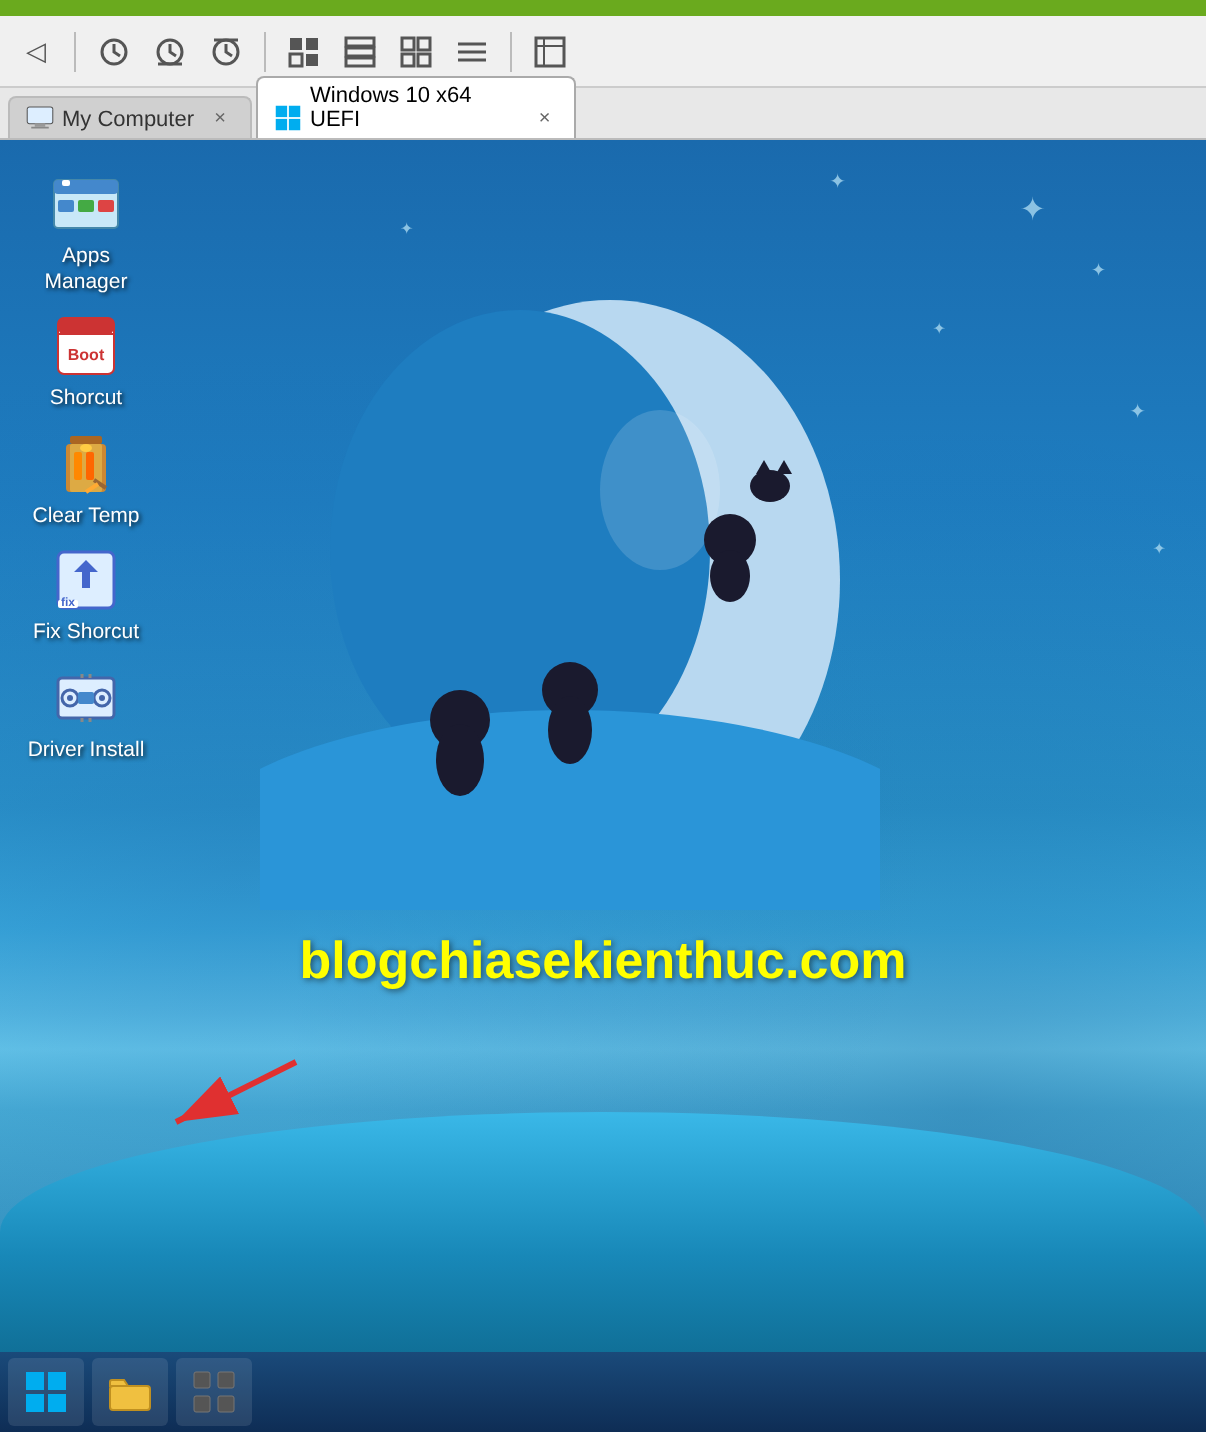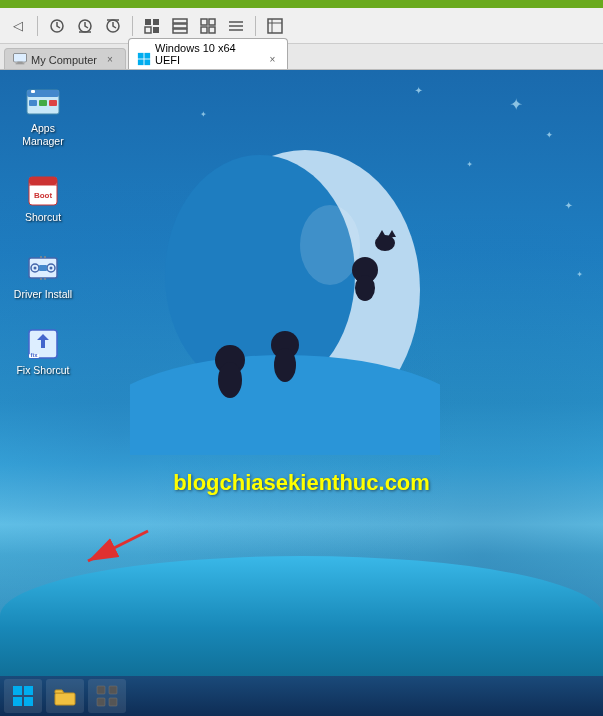--- a/index.html
+++ b/index.html
@@ -122,35 +122,35 @@
       opacity: 0.8;
     }
 
     
     .watermark {
       position: absolute;
       bottom: 180px;
       left: 50%;
       transform: translateX(-50%);
       color: #ffff00;
-      font-size: 22px;
+      font-size: 26px;
       font-weight: bold;
       white-space: nowrap;
       text-shadow: 1px 1px 3px rgba(0,0,0,0.5);
       z-index: 10;
     }
 
     
     .desktop-icons {
       position: absolute;
       top: 10px;
       left: 8px;
       display: flex;
       flex-direction: column;
-      gap: 18px;
+      gap: 0;
       z-index: 10;
     }
     .desktop-icon {
       display: flex;
       flex-direction: column;
       align-items: center;
       width: 70px;
       padding: 4px 2px;
       cursor: pointer;
       border-radius: 3px;
@@ -363,52 +363,68 @@
         <svg width="36" height="36" viewBox="0 0 36 36">
           <rect x="4" y="4" width="28" height="28" rx="3" fill="#fff" stroke="#cc3333" stroke-width="1"></rect>
           <rect x="4" y="4" width="28" height="8" rx="3" fill="#cc3333"></rect>
           <line x1="4" y1="12" x2="32" y2="12" stroke="#cc3333" stroke-width="1"></line>
           <text x="18" y="25" text-anchor="middle" font-size="8" fill="#cc3333" font-weight="bold">Boot</text>
         </svg>
       </div>
       <span class="icon-label">Shorcut</span>
     </div>
 
-
     <div class="desktop-icon">
       <div class="icon-img">
         <svg width="36" height="36" viewBox="0 0 36 36">
-          <rect x="4" y="8" width="28" height="20" rx="2" fill="#ddeeff" stroke="#4466aa" stroke-width="1.5"></rect>
-          <circle cx="10" cy="18" r="4" fill="none" stroke="#4466aa" stroke-width="1.5"></circle>
-          <circle cx="10" cy="18" r="1.5" fill="#4466aa"></circle>
-          <circle cx="26" cy="18" r="4" fill="none" stroke="#4466aa" stroke-width="1.5"></circle>
-          <circle cx="26" cy="18" r="1.5" fill="#4466aa"></circle>
-          <rect x="14" y="15" width="8" height="6" rx="1" fill="#4488cc"></rect>
-
-          <line x1="16" y1="8" x2="16" y2="6" stroke="#888" stroke-width="1.5"></line>
-          <line x1="20" y1="8" x2="20" y2="6" stroke="#888" stroke-width="1.5"></line>
-          <line x1="16" y1="28" x2="16" y2="30" stroke="#888" stroke-width="1.5"></line>
-          <line x1="20" y1="28" x2="20" y2="30" stroke="#888" stroke-width="1.5"></line>
+          <rect x="10" y="4" width="16" height="4" rx="1" fill="#aa6622"></rect>
+          <rect x="8" y="8" width="20" height="24" rx="2" fill="#cc8833"></rect>
+          <rect x="10" y="8" width="16" height="24" rx="1" fill="#ddaa44"></rect>
+          <rect x="12" y="12" width="4" height="14" rx="1" fill="#ff8800"></rect>
+          <rect x="18" y="12" width="4" height="14" rx="1" fill="#ff6600"></rect>
+          <ellipse cx="18" cy="10" rx="3" ry="2" fill="#ffcc44"></ellipse>
+
+          <line x1="22" y1="26" x2="28" y2="30" stroke="#996633" stroke-width="2"></line>
+          <line x1="24" y1="28" x2="18" y2="32" stroke="#ffaa33" stroke-width="2"></line>
         </svg>
       </div>
-      <span class="icon-label">Driver Install</span>
+      <span class="icon-label">Clear Temp</span>
     </div>
 
     <div class="desktop-icon">
       <div class="icon-img">
         <svg width="36" height="36" viewBox="0 0 36 36">
           <rect x="4" y="4" width="28" height="28" rx="3" fill="#ddeeff" stroke="#4466cc" stroke-width="1.5"></rect>
           <path d="M18 8 L24 14 L20 14 L20 22 L16 22 L16 14 L12 14 Z" fill="#4466cc"></path>
           <rect x="4" y="28" width="10" height="4" rx="1" fill="white"></rect>
           <text x="9" y="31" text-anchor="middle" font-size="6" fill="#4466cc" font-weight="bold">fix</text>
         </svg>
       </div>
       <span class="icon-label">Fix Shorcut</span>
     </div>
 
+    <div class="desktop-icon">
+      <div class="icon-img">
+        <svg width="36" height="36" viewBox="0 0 36 36">
+          <rect x="4" y="8" width="28" height="20" rx="2" fill="#ddeeff" stroke="#4466aa" stroke-width="1.5"></rect>
+          <circle cx="10" cy="18" r="4" fill="none" stroke="#4466aa" stroke-width="1.5"></circle>
+          <circle cx="10" cy="18" r="1.5" fill="#4466aa"></circle>
+          <circle cx="26" cy="18" r="4" fill="none" stroke="#4466aa" stroke-width="1.5"></circle>
+          <circle cx="26" cy="18" r="1.5" fill="#4466aa"></circle>
+          <rect x="14" y="15" width="8" height="6" rx="1" fill="#4488cc"></rect>
+
+          <line x1="16" y1="8" x2="16" y2="6" stroke="#888" stroke-width="1.5"></line>
+          <line x1="20" y1="8" x2="20" y2="6" stroke="#888" stroke-width="1.5"></line>
+          <line x1="16" y1="28" x2="16" y2="30" stroke="#888" stroke-width="1.5"></line>
+          <line x1="20" y1="28" x2="20" y2="30" stroke="#888" stroke-width="1.5"></line>
+        </svg>
+      </div>
+      <span class="icon-label">Driver Install</span>
+    </div>
+
 
 
   </div>
 
   <div class="ground"></div>
 
 </div>
 
 <div class="taskbar">
   <div class="taskbar-btn">

